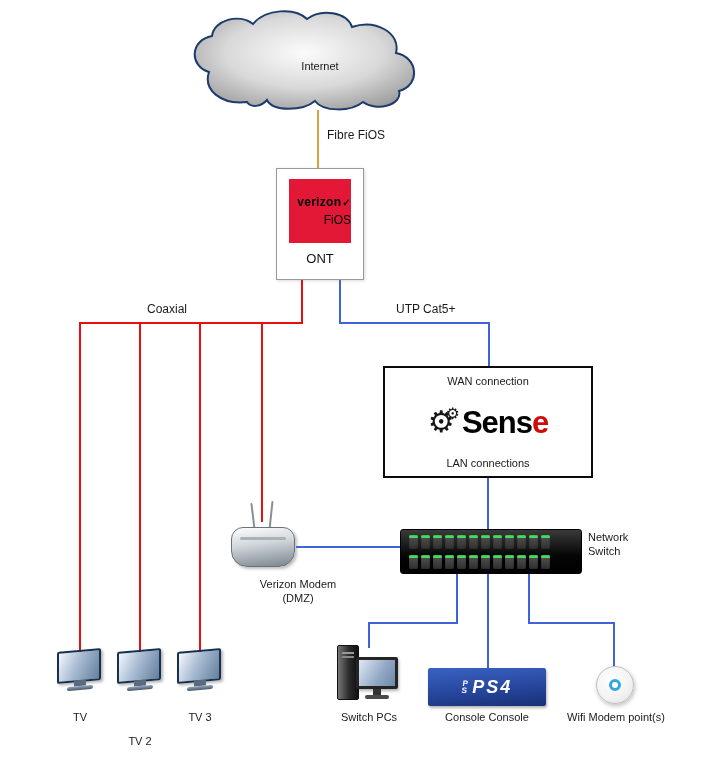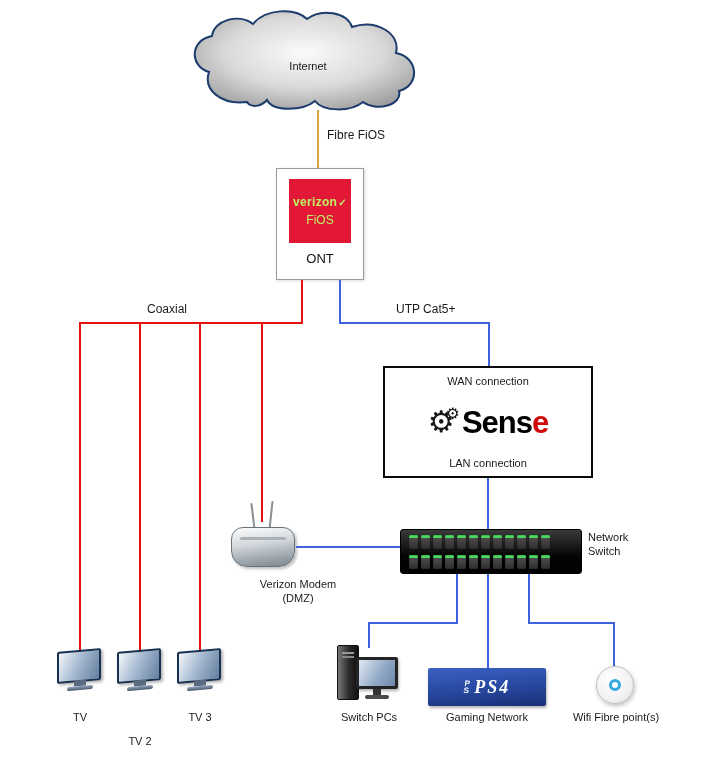--- a/index.html
+++ b/index.html
@@ -16,22 +16,22 @@
   .utp  { background:#3f63dd; }
   .fibre{ background:#d9a33c; }
 
   
   .cloud { position:absolute; left:175px; top:10px; }
 
   
   .ont { position:absolute; left:276px; top:168px; width:88px; height:112px;
          background:#fff; border:1px solid #9a9a9a; box-shadow:1px 1px 3px rgba(0,0,0,.15);
          display:flex; flex-direction:column; align-items:center; }
-  .vz { margin-top:10px; width:62px; height:64px; background:#e31837; color:#bef264;
-        display:flex; flex-direction:column; align-items:center; justify-content:center; gap:4px; }
+  .vz { margin-top:10px; width:62px; height:64px; background:#e31837; color:#000000;
+        display:flex; flex-direction:column; align-items:flex-end; justify-content:center; gap:4px; }
   .vz-brand { font-size:12px; font-weight:bold; letter-spacing:.3px; }
   .vz-check { font-size:10px; margin-left:1px; }
   .vz-fios { font-size:12px; font-weight:normal; }
   .ont-name { margin-top:8px; font-size:13px; color:#111; }
 
   
   .pfbox { position:absolute; left:383px; top:366px; width:210px; height:112px;
            background:#fff; border:2px solid #0a0a0a; display:flex; flex-direction:column;
            align-items:center; justify-content:space-between; padding:7px 4px; }
   .pf-row { display:flex; align-items:center; }
@@ -80,21 +80,21 @@
   .pc-stand { position:absolute; left:36px; top:44px; width:8px; height:6px; background:#333; }
   .pc-base { position:absolute; left:28px; top:50px; width:24px; height:4px; background:#4a4a4a; border-radius:2px; }
 
   
   .ps4-box { position:absolute; left:428px; top:668px; width:118px; height:38px; border-radius:2px;
              background:linear-gradient(175deg, #3a62c4 0%, #27479e 55%, #182f74 100%);
              display:flex; align-items:center; justify-content:center; gap:5px;
              box-shadow:1px 2px 3px rgba(0,0,0,.3); }
   .ps-glyph { display:inline-flex; flex-direction:column; align-items:center; color:#fff;
               font-size:8px; line-height:7px; font-weight:bold; transform:skewX(-8deg); }
-  .ps4-text { color:#fff; font-size:18px; font-weight:bold; font-style:italic; letter-spacing:2px;font-family:Liberation Serif, serif; }
+  .ps4-text { color:#fff; font-size:18px; font-weight:bold; font-style:italic; letter-spacing:2px; }
 
   
   .wifi-ap { position:absolute; left:596px; top:666px; width:38px; height:38px; border-radius:50%;
              background:radial-gradient(circle at 40% 35%, #ffffff 0%, #f2f2f2 60%, #dcdcdc 100%);
              border:1px solid #c0c0c0; box-shadow:1px 2px 4px rgba(0,0,0,.25);
              display:flex; align-items:center; justify-content:center; }
   .wifi-ring { width:12px; height:12px; border:3px solid #35a7e0; border-radius:50%; background:#fff; }
 </style>
 </head>
 <body>
@@ -104,21 +104,21 @@
   <svg class="cloud" width="290" height="105" viewBox="0 0 290 105">
     <defs>
       <radialGradient id="cg" cx="50%" cy="42%" r="65%">
         <stop offset="0%" stop-color="#fbfbfb"></stop>
         <stop offset="55%" stop-color="#d9d9d9"></stop>
         <stop offset="100%" stop-color="#9c9c9c"></stop>
       </radialGradient>
     </defs>
     <path d="M 72 92 C 46 95, 28 80, 34 62 C 14 56, 15 30, 37 26 C 39 10, 64 3, 78 14 C 90 -1, 120 -3, 132 9 C 146 -2, 172 2, 177 17 C 201 9, 226 23, 221 43 C 243 47, 246 75, 224 81 C 228 95, 201 102, 188 92 C 176 102, 148 102, 140 91 C 128 101, 98 102, 92 90 C 86 97, 76 98, 72 92 Z" fill="url(#cg)" stroke="#1c3c6e" stroke-width="2"></path>
   </svg>
-  <div class="lbl center" style="left:238px; top:60px; width:140px;">Internet</div>
+  <div class="lbl center" style="left:250px; top:60px; width:140px;">Internet</div>
 
   <div class="line v fibre" style="left:317px; top:110px; height:58px;"></div>
   <div class="lbl" style="left:327px; top:128px; font-size:12px;">Fibre FiOS</div>
 
   <div class="ont">
     <div class="vz">
       <div class="vz-brand">
         <span>verizon</span><span class="vz-check">✓</span>
       </div>
       <div class="vz-fios">FiOS</div>
@@ -140,21 +140,21 @@
   <div class="lbl" style="left:396px; top:302px; font-size:12px;">UTP Cat5+</div>
 
   <div class="pfbox">
     <div class="lbl-in" style="font-size:11px; color:#1a1a1a;">WAN connection</div>
     <div class="pf-row">
       <span class="gear-big">⚙</span>
       <span class="gear-small">⚙</span>
       <span class="pf-text">Sens</span>
       <span class="pf-e">e</span>
     </div>
-    <div class="lbl-in" style="font-size:11px; color:#1a1a1a;">LAN connection</div>
+    <div class="lbl-in" style="font-size:11px; color:#1a1a1a;">LAN connections</div>
   </div>
 
   <div class="line v utp" style="left:487px; top:478px; height:51px;"></div>
 
   <div class="switch">
     <div class="port-row">
       <span class="port"></span>
         <span class="port"></span>
         <span class="port"></span>
         <span class="port"></span>
@@ -230,20 +230,20 @@
   </div>
   <div class="lbl center" style="left:326px; top:711px; width:86px;">Switch PCs</div>
 
   <div class="ps4-box">
     <span class="ps-glyph">
       <span>P</span>
       <span>S</span>
     </span>
     <span class="ps4-text">PS4</span>
   </div>
-  <div class="lbl center" style="left:437px; top:711px; width:100px;">Gaming Network</div>
+  <div class="lbl center" style="left:437px; top:711px; width:100px;">Console Console</div>
 
   <div class="wifi-ap">
     <div class="wifi-ring"></div>
   </div>
-  <div class="lbl center" style="left:561px; top:711px; width:110px;">Wifi Fibre point(s)</div>
+  <div class="lbl center" style="left:561px; top:711px; width:110px;">Wifi Modem point(s)</div>
 
 </div>
 
 </body></html>

